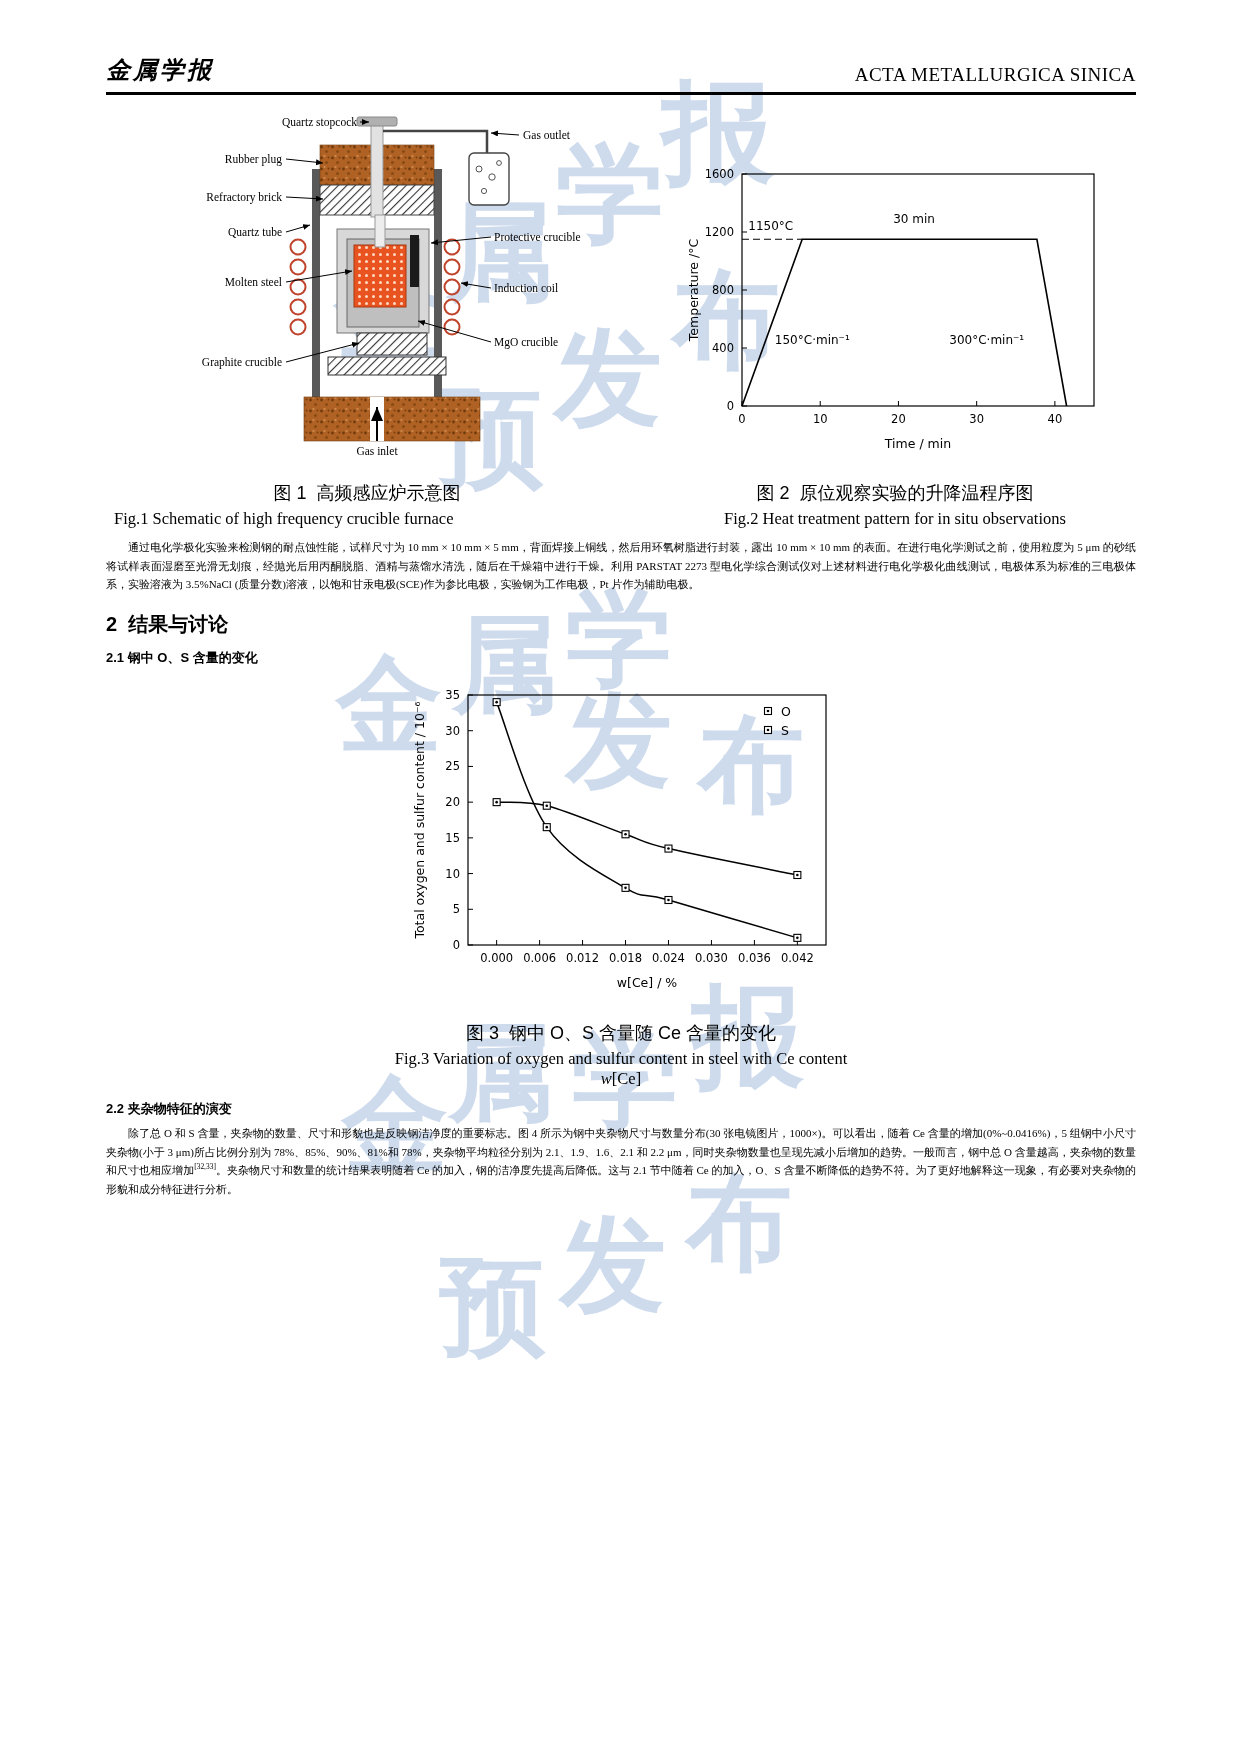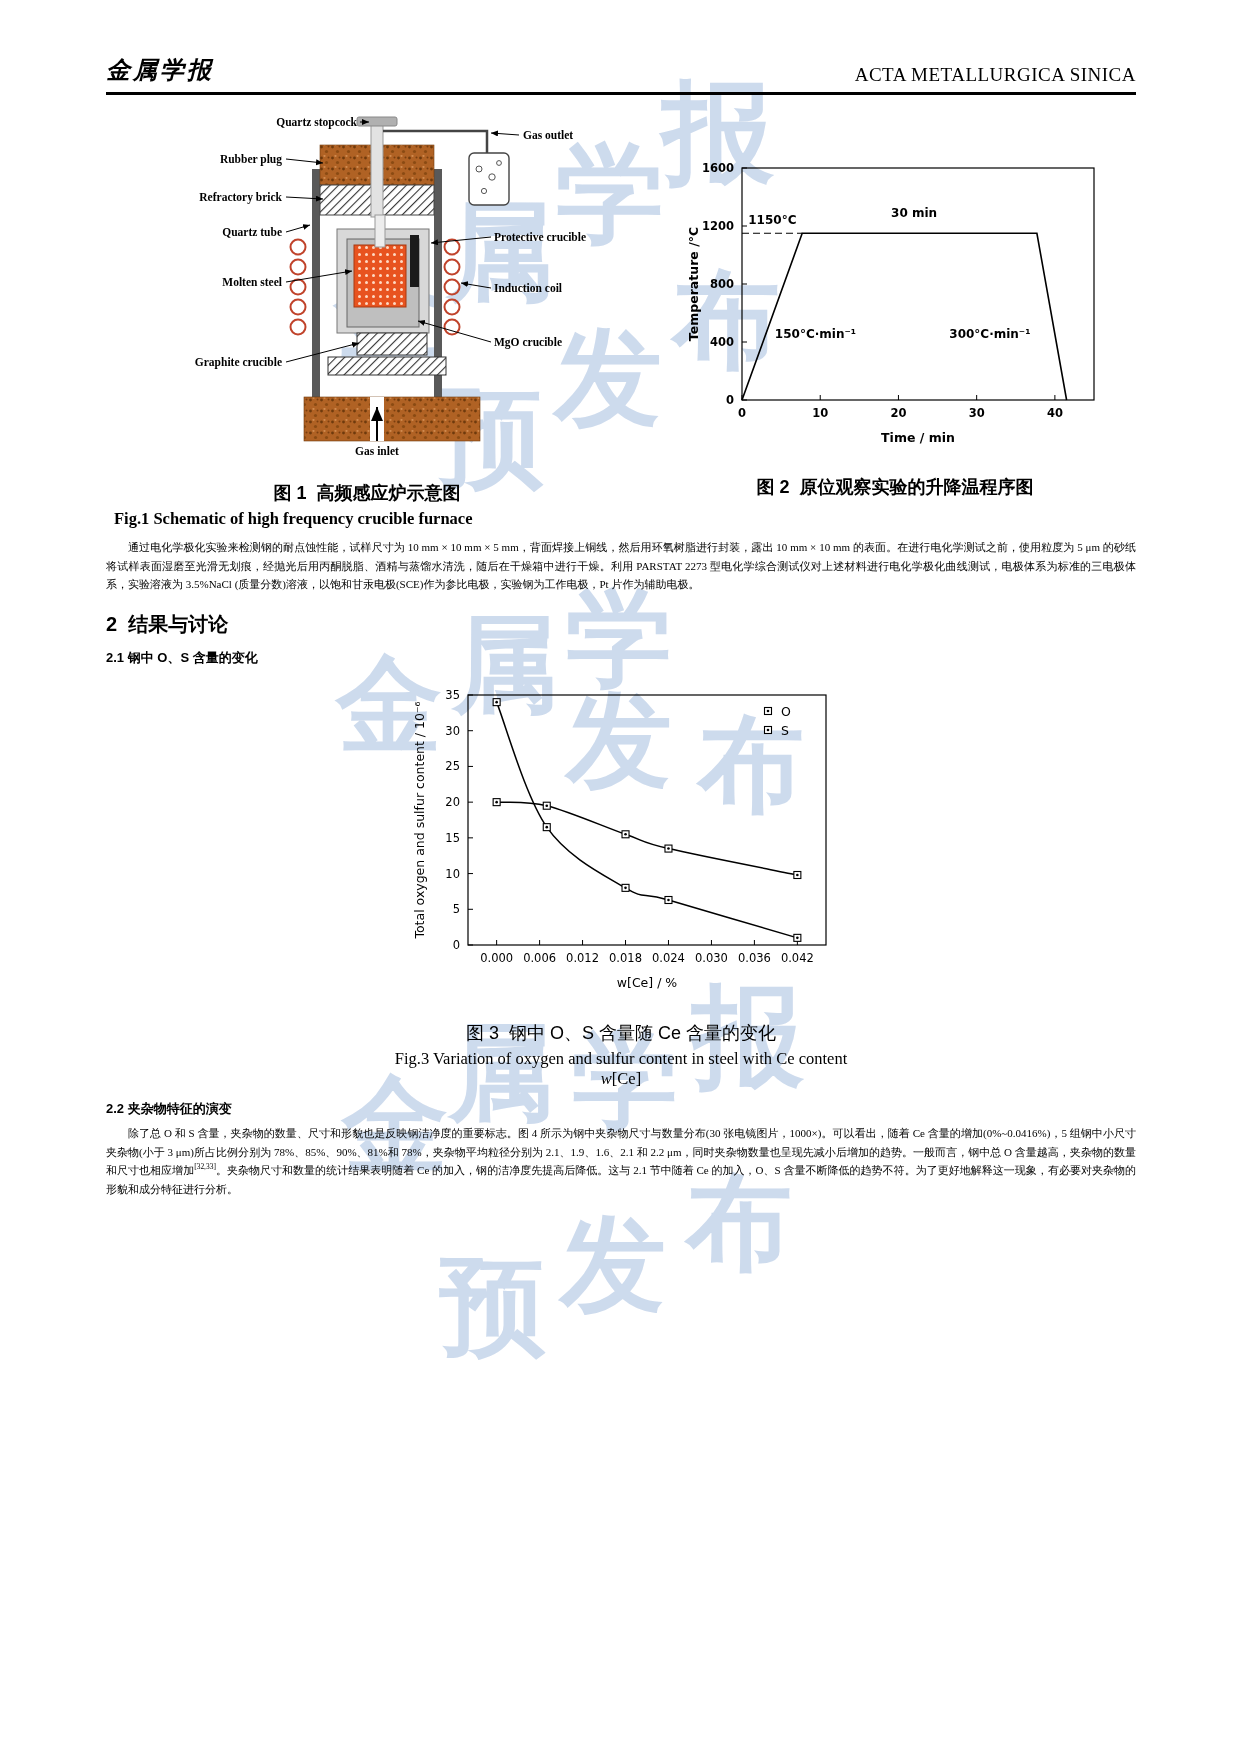--- a/index.html
+++ b/index.html
@@ -10,21 +10,21 @@
   .watermark-layer { position:absolute; inset:0; z-index:0; pointer-events:none; }
   .wm { position:absolute; font-family:"DejaVu Sans",sans-serif; font-weight:700; line-height:1; opacity:.55; }
 
   .inner { position:absolute; left:106px; top:0; width:1030px; z-index:1; }
 
   .hdr { margin-top:54px; display:flex; justify-content:space-between; align-items:flex-end;
          border-bottom:3px solid #000; padding-bottom:6px;gap:8px; }
   .logo { font-size:24px; font-weight:bold; font-style:italic; letter-spacing:3px; }
   .jtitle { font-size:19px; letter-spacing:.5px; }
 
-  .figs { display:flex; align-items:center; margin-top:16px;font-weight:bold; }
+  .figs { display:flex; align-items:flex-end; margin-top:16px; }
   .figblock1 { width:522px; }
   .figblock2 { width:478px; margin-left:28px; }
   figure svg { display:block; margin:0 auto; }
   .figblock2 svg { margin-top:8px; }
 
   .cap-zh { text-align:center; font-family:"Liberation Sans","DejaVu Sans",sans-serif; font-size:18px; margin-top:20px; }
   .cap-en { text-align:center; font-size:16.5px; margin-top:4px; }
   .figblock1 .cap-en { text-align:left; margin-left:8px; }
 
   .body-text { margin-top:9px; }
@@ -206,20 +206,21 @@
             <text text-anchor="middle" font-size="12.5" class="ctxt" transform="translate(28,134) rotate(-90)">Temperature /°C</text>
             <line x1="72" y1="83.25" x2="132.2311111111111" y2="83.25" stroke="#000" stroke-width="1.2" stroke-dasharray="7 4"></line>
             <polyline points="72.0,250.0 132.2,83.3 366.9,83.3 396.6,250.0" fill="none" stroke="#000" stroke-width="1.6"></polyline>
             <text x="78.25777777777778" y="73.825" text-anchor="start" font-size="12" class="ctxt">1150°C</text>
             <text x="244.08888888888887" y="66.575" text-anchor="middle" font-size="12" class="ctxt">30 min</text>
             <text x="104.85333333333332" y="187.64999999999998" text-anchor="start" font-size="12" class="ctxt">150°C·min⁻¹</text>
             <text x="279.2888888888889" y="187.64999999999998" text-anchor="start" font-size="12" class="ctxt">300°C·min⁻¹</text>
           </svg>
         <figcaption>
           <div class="cap-zh">图 2&nbsp;&nbsp;原位观察实验的升降温程序图</div>
+          <div class="cap-en">Fig.2 Heat treatment pattern for in situ observations</div>
         </figcaption>
       </figure>
     </div>
 
     <main class="body-text">
 
       <p class="para">通过电化学极化实验来检测钢的耐点蚀性能，试样尺寸为 10 mm × 10 mm × 5 mm，背面焊接上铜线，然后用环氧树脂进行封装，露出 10 mm × 10 mm 的表面。在进行电化学测试之前，使用粒度为 5 μm 的砂纸将试样表面湿磨至光滑无划痕，经抛光后用丙酮脱脂、酒精与蒸馏水清洗，随后在干燥箱中进行干燥。利用 PARSTAT 2273 型电化学综合测试仪对上述材料进行电化学极化曲线测试，电极体系为标准的三电极体系，实验溶液为 3.5%NaCl (质量分数)溶液，以饱和甘汞电极(SCE)作为参比电极，实验钢为工作电极，Pt 片作为辅助电极。</p>
 
       <h2 class="sec">2&nbsp;&nbsp;结果与讨论</h2>
 

